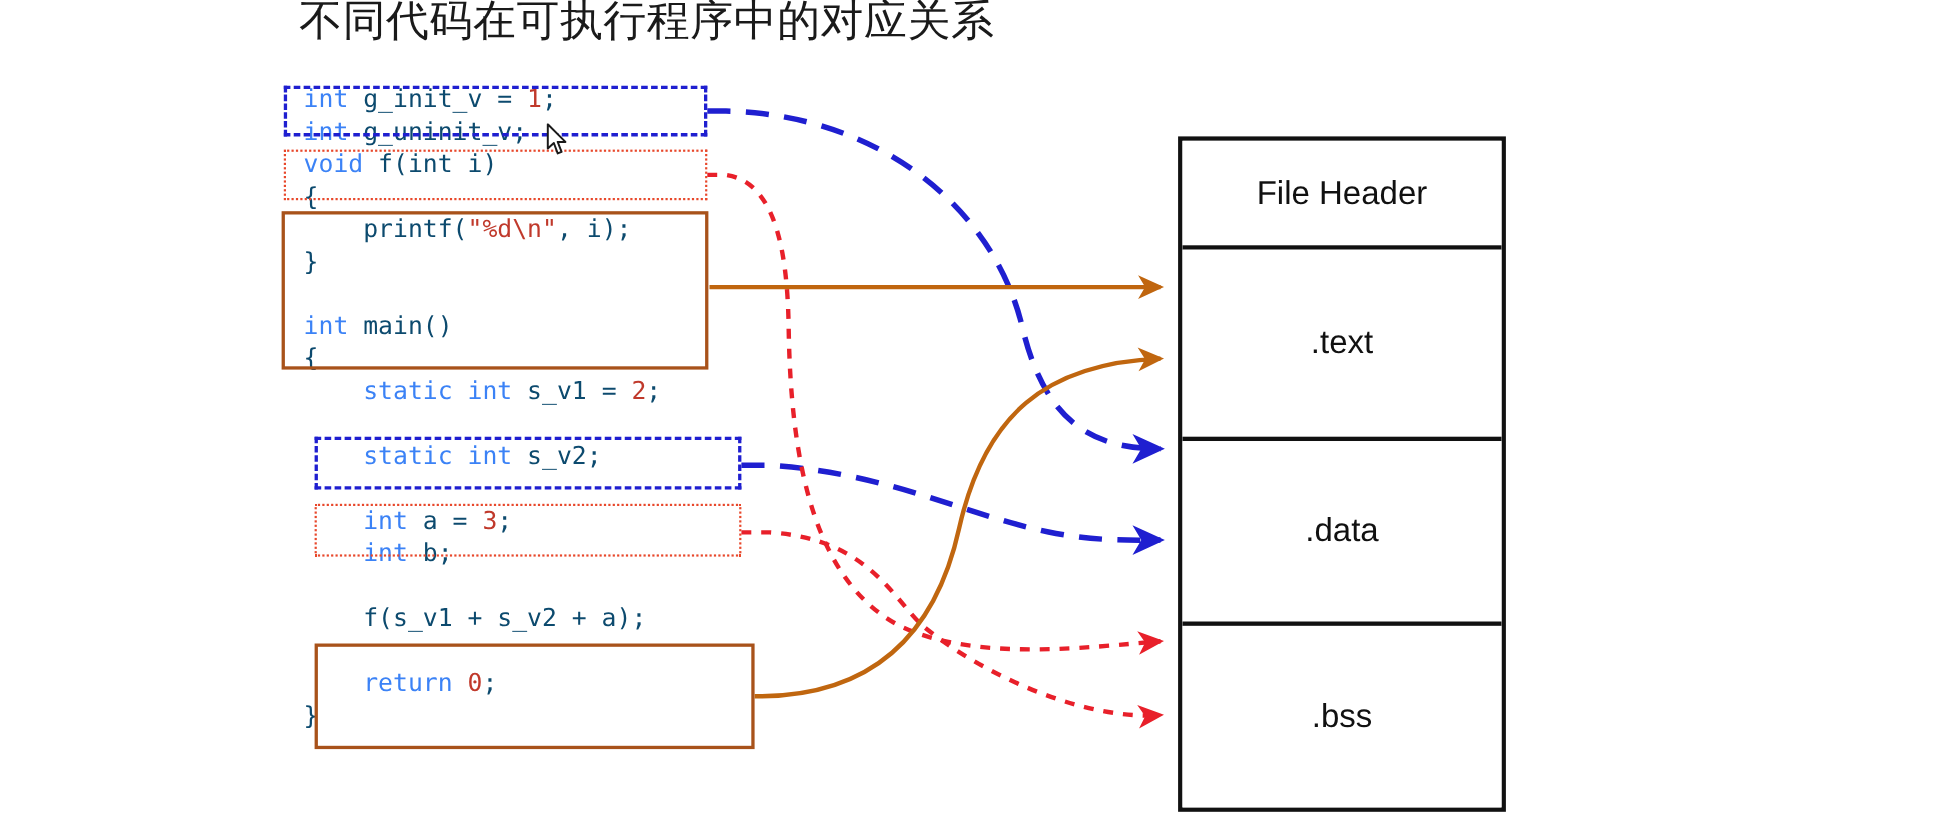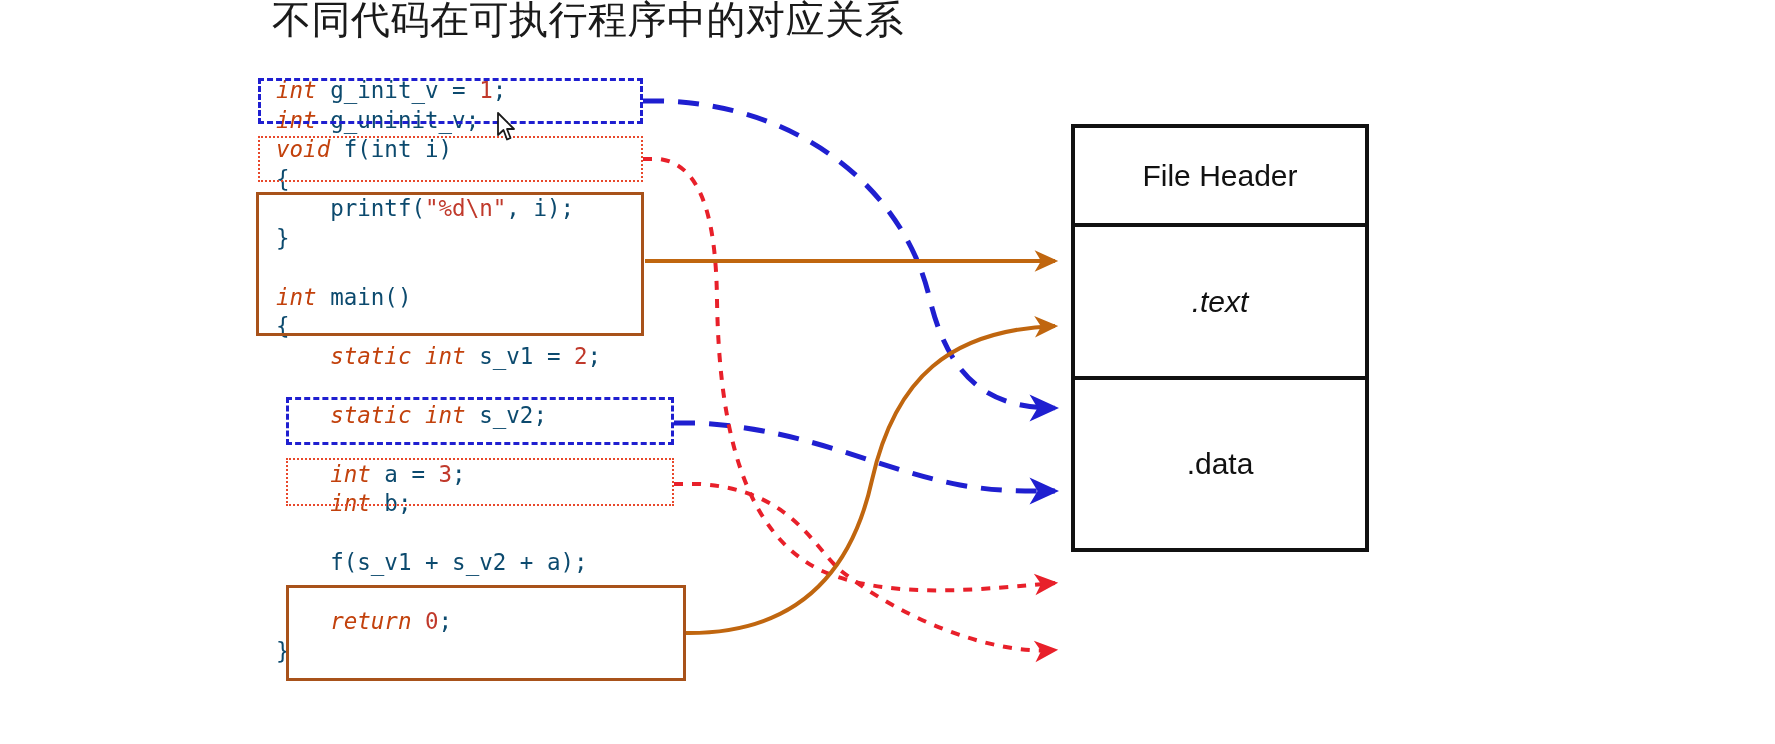--- a/index.html
+++ b/index.html
@@ -41,21 +41,21 @@
     left: 276px;
     top: 76px;
     width: 460px;
     font-family: "DejaVu Sans Mono", "Liberation Mono", monospace;
     font-size: 22.5px;
     line-height: 29.5px;
     color: #2b2b2b;
     white-space: pre;
   }
   .code-line { height: 29.5px; white-space: pre; }
-  .kw  { color: #c2410c; font-style: italic; }
+  .kw  { color: #3b82f6; }
   .num { color: #c0392b; }
   .str { color: #c0392b; }
   .plain { color: #0c4a6e; }
 
   
   .hl-box {
     position: absolute;
     box-sizing: border-box;
     pointer-events: none;
   }
@@ -117,25 +117,28 @@
   <div class="hl-box hl-red" style="left:258px;  top:136px; width:385px; height:46px;"></div>
   <div class="hl-box hl-brown" style="left:256px;  top:192px; width:388px; height:144px;"></div>
   <div class="hl-box hl-blue" style="left:286px;  top:397px; width:388px; height:48px;"></div>
   <div class="hl-box hl-red" style="left:286px;  top:458px; width:388px; height:48px;"></div>
   <div class="hl-box hl-brown" style="left:286px;  top:585px; width:400px; height:96px;"></div>
 
   <div id="file-layout">
       <div class="seg" style="height: 99px;">
         <span>File Header</span>
       </div>
-      <div class="seg" style="height: 153px; font-style: italic;">
+      <div class="seg" style="height: 174px;">
         <span>.text</span>
       </div>
       <div class="seg" style="height: 168px;">
         <span>.data</span>
+      </div>
+      <div class="seg" style="height: 165px;">
+        <span>.bss</span>
       </div>
     </div>
 
   <svg id="arrows" viewBox="0 0 1775 744" xmlns="http://www.w3.org/2000/svg">
     <defs>
       <marker id="mk-blue" markerWidth="7" markerHeight="7" refX="5.4" refY="3.1" orient="auto">
         <path d="M0.3,0.4 L6.2,3.1 L0.3,5.8 L1.9,3.1 Z" fill="#1f1fd0"></path>
       </marker>
       <marker id="mk-red" markerWidth="7" markerHeight="7" refX="5.4" refY="3.1" orient="auto">
         <path d="M0.3,0.4 L6.2,3.1 L0.3,5.8 L1.9,3.1 Z" fill="#e8202a"></path>

